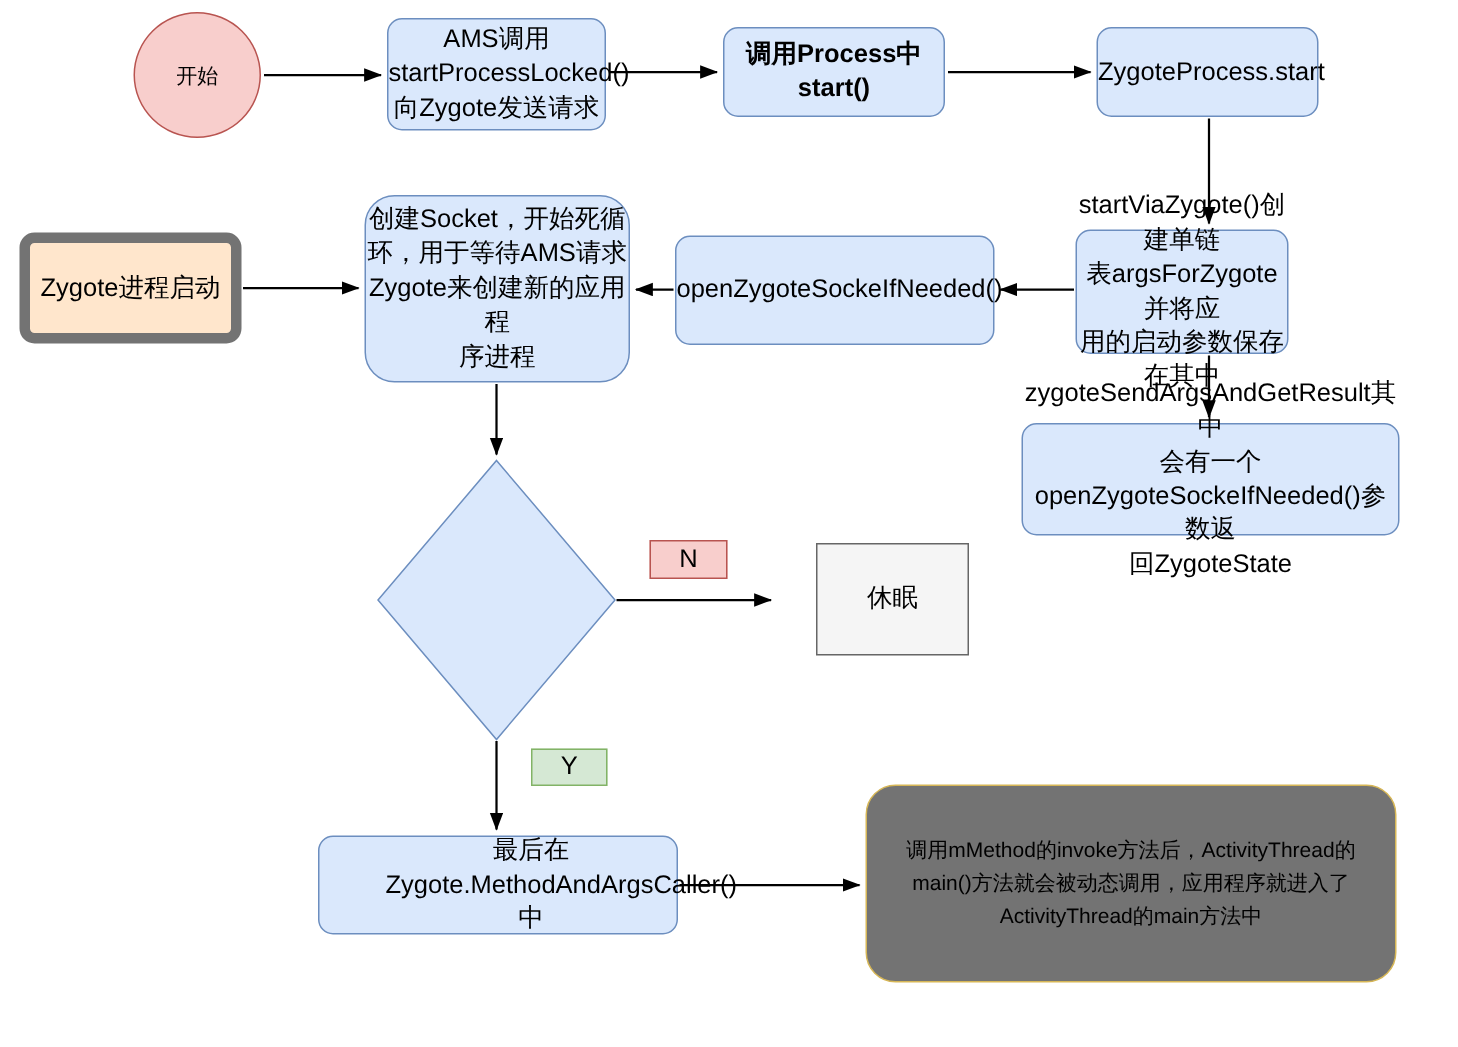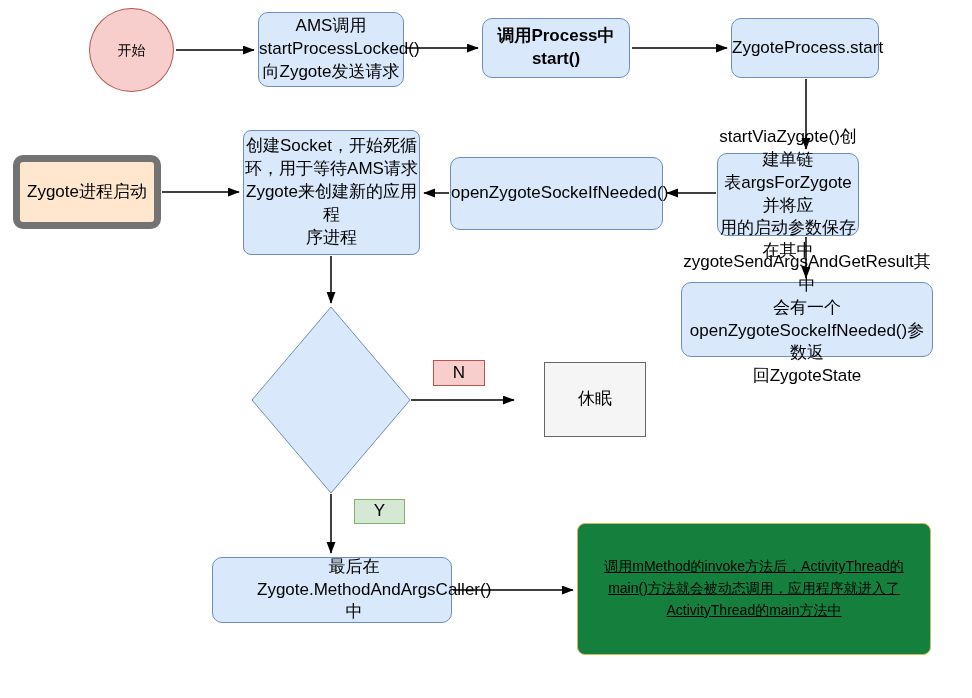--- a/index.html
+++ b/index.html
@@ -22,26 +22,26 @@
     box-sizing: border-box;
     display: flex;
     align-items: center;
     justify-content: center;
     text-align: center;
     font-size: 17px;
     line-height: 1.35;
   }
   .lbl { white-space: pre-line; display: block; width: 100%; }
   .rounded    { border-radius: 10px; }
-  .rounded-lg { border-radius: 8px; }
+  .rounded-lg { border-radius: 20px; }
   .ellipse    { border-radius: 50%; }
   .blue   { background: #dae8fc; border: 1px solid #6c8ebf; }
   .red    { background: #f8cecc; border: 1px solid #b85450; align-items: center; }
   .orange { background: #ffe6cc; border: 7px solid #737373; }
-  .yellow { background: #15803d; border: 1px solid #d6b656; text-decoration: underline; }
+  .yellow { background: #737373; border: 1px solid #d6b656; }
   .gray   { background: #f5f5f5; border: 1px solid #666666; }
   .green  { background: #d5e8d4; border: 1px solid #82b366; }
 
   .n-start    { left: 89px;  top: 8px;   width: 85px;  height: 84px; font-size: 14px; }
   .n-ams      { left: 258px; top: 12px;  width: 146px; height: 75px; }
   .n-process  { left: 482px; top: 18px;  width: 148px; height: 60px; font-weight: bold; }
   .n-zproc    { left: 731px; top: 18px;  width: 148px; height: 60px; }
   .n-viazyg   { left: 717px; top: 153px; width: 142px; height: 83px; }
   .n-sendargs { left: 681px; top: 282px; width: 252px; height: 75px; }
   .n-opensock { left: 450px; top: 157px; width: 213px; height: 73px; }

